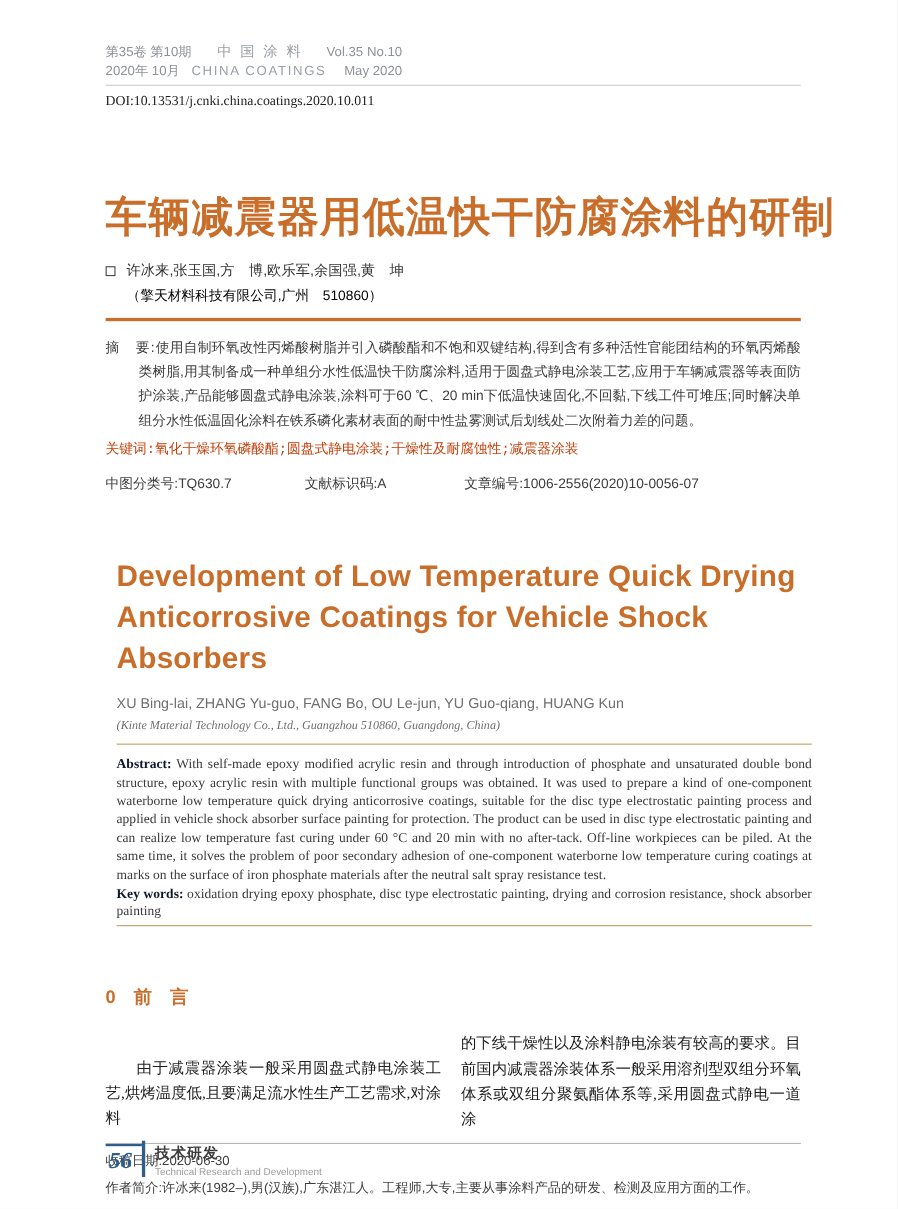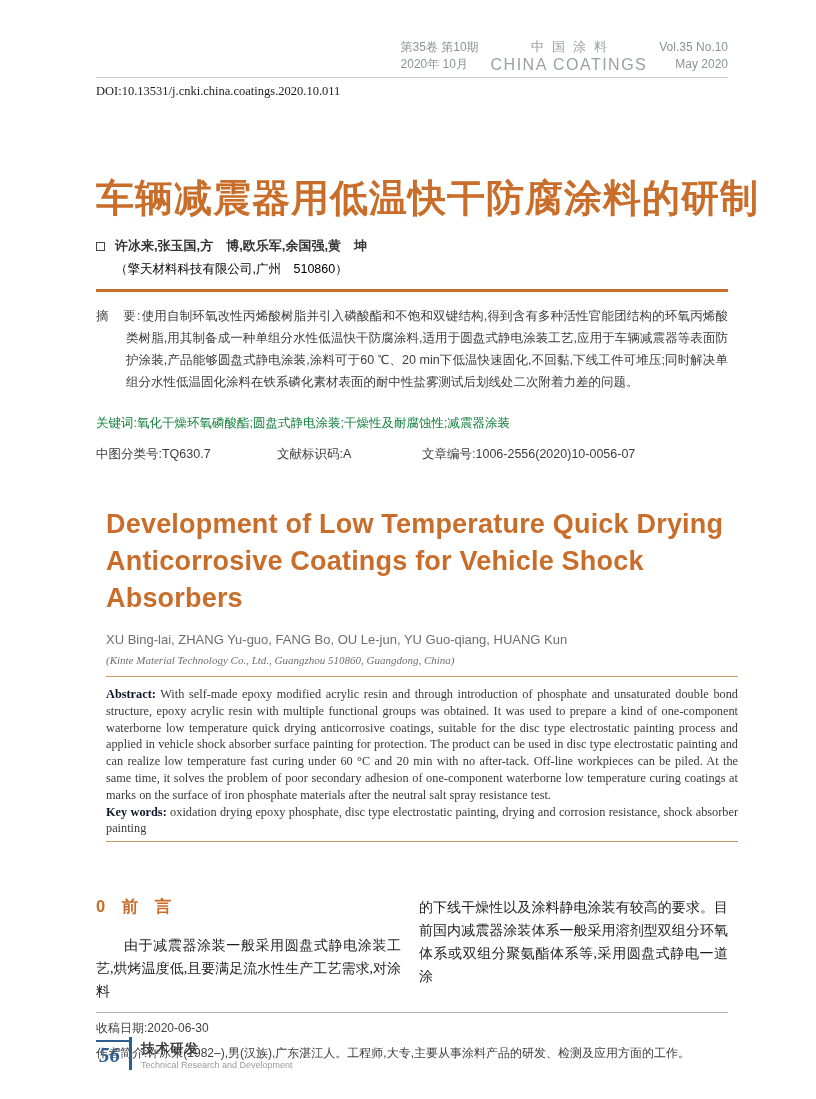--- a/index.html
+++ b/index.html
@@ -5,45 +5,45 @@
   * { margin:0; padding:0; box-sizing:border-box; }
   html,body { background:#e9e9e9; }
   .page {
     position:relative; width:816px; height:1099px; margin:0 auto;
     background:#ffffff; overflow:hidden;
     font-family:"Liberation Sans", sans-serif; color:#2f2f2f;
   }
   .content-abs { position:absolute; left:96px; width:632px; }
 
   
-  .header { top:38px; display:flex; justify-content:flex-end; align-items:flex-end;gap:12px; }
+  .header { top:38px; display:flex; justify-content:flex-start; align-items:flex-end; }
   .h-left, .h-right { font-size:12px; line-height:17px; color:#8d9297; }
   .h-right { text-align:right; }
   .h-center { text-align:center; color:#9aa0a5; }
   .h-center .jt { font-size:13px; letter-spacing:8px; padding-left:8px; }
-  .h-center .jt-en { font-size:16px; letter-spacing:1.5px; line-height:17px; }
+  .h-center .jt-en { font-size:12px; letter-spacing:1.5px; line-height:17px; }
   .header-rule { top:77px; border-top:1px solid #c9cdd1; height:0; }
   .doi { top:84px; font-family:"Liberation Serif", serif; font-size:12.5px; color:#1c1c1c; }
 
   
   .cn-block { top:176px; }
   h1.cn-title {
     font-size:38px; line-height:44px; font-weight:bold; letter-spacing:1px;
     color:#c96e2a; white-space:nowrap;
   }
-  .authors-cn { margin-top:17px; font-size:13px; font-weight:bold; color:#333; display:flex; align-items:center; }
+  .authors-cn { margin-top:17px; font-size:13px; font-weight:normal; color:#333; display:flex; align-items:center; }
   .sq { display:inline-block; width:9px; height:9px; border:1.4px solid #444; margin-right:10px; flex:0 0 auto; }
   .affil-cn { margin-top:6px; font-size:12.5px; color:#000000; padding-left:19px; }
   .rule-thick { margin-top:11px; border-top:3px solid #c96e2a; }
   .abs-cn {
     margin-top:13px; font-size:12.5px; line-height:22px; color:#3c3c3c;
     text-align:justify; padding-left:30px; text-indent:-30px;
   }
   .abs-cn .lab { letter-spacing:1px; }
-  .kw-cn { margin-top:19px; font-size:12.5px; line-height:22px; color:#15803d; }
+  .kw-cn { margin-top:5px; font-size:12.5px; line-height:22px; color:#c2410c;font-family:Liberation Mono, monospace; }
   .meta-row { position:relative; margin-top:12px; height:18px; font-size:12.5px; color:#3c3c3c; }
   .meta-row span { position:absolute; top:0; white-space:nowrap; }
   .meta-clc { left:0; }
   .meta-doc { left:181px; }
   .meta-id  { left:326px; }
 
   
   .en-block { top:506px;margin-left:10px; }
   .en-title { font-size:27px; line-height:37px; font-weight:bold; color:#c96e2a; letter-spacing:0.2px; }
   .authors-en { margin-top:15px; font-size:13px; color:#6f6f6f; }
@@ -61,21 +61,21 @@
   .rule-tan2 { margin-top:4px; border-top:1px solid #c59a62; }
 
   
   .body-block { top:896px; }
   .body-cols { display:flex; }
   .col-l { width:305px; margin-right:18px; }
   .col-r { width:309px; }
   .sec-h { font-size:16.5px; font-weight:bold; color:#c96e2a; margin-bottom:16px; }
   .body-p {
     font-family:"Liberation Serif", serif; font-size:14px; line-height:23px;
-    color:#1e1e1e; text-align:justify;
+    color:#1e1e1e; text-align:justify;margin-top:42px;
   }
   .indent { text-indent:2em; }
   .fn-rule { margin-top:9px; border-top:1px solid #b5b5b5; }
   .fn { margin-top:6px; font-size:12px; line-height:19px; color:#3f3f3f; }
 
   
   .footer { top:1037px; display:flex; align-items:center; }
   .pn-box {
     border-top:2px solid #2d5e8c; padding:1px 9px 0 3px;
     font-family:"Liberation Serif", serif; font-style:italic; font-weight:bold;

